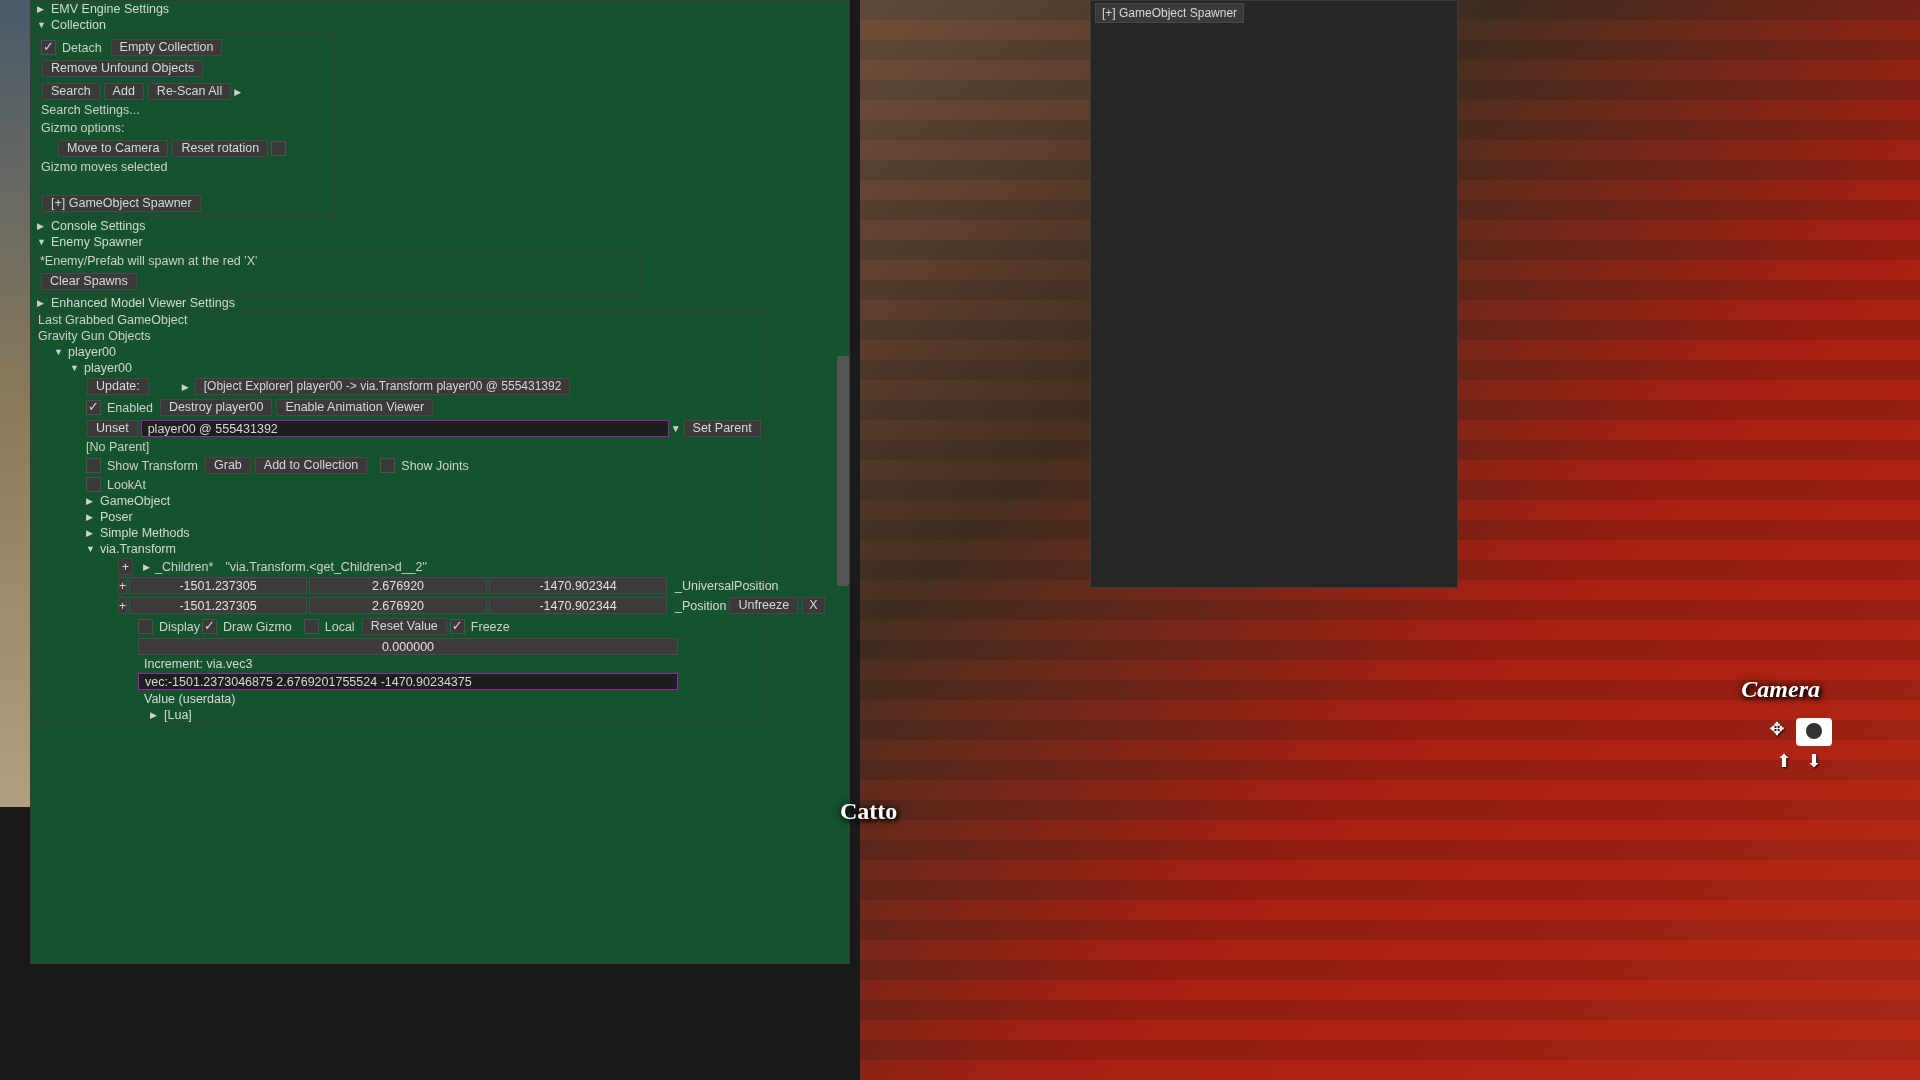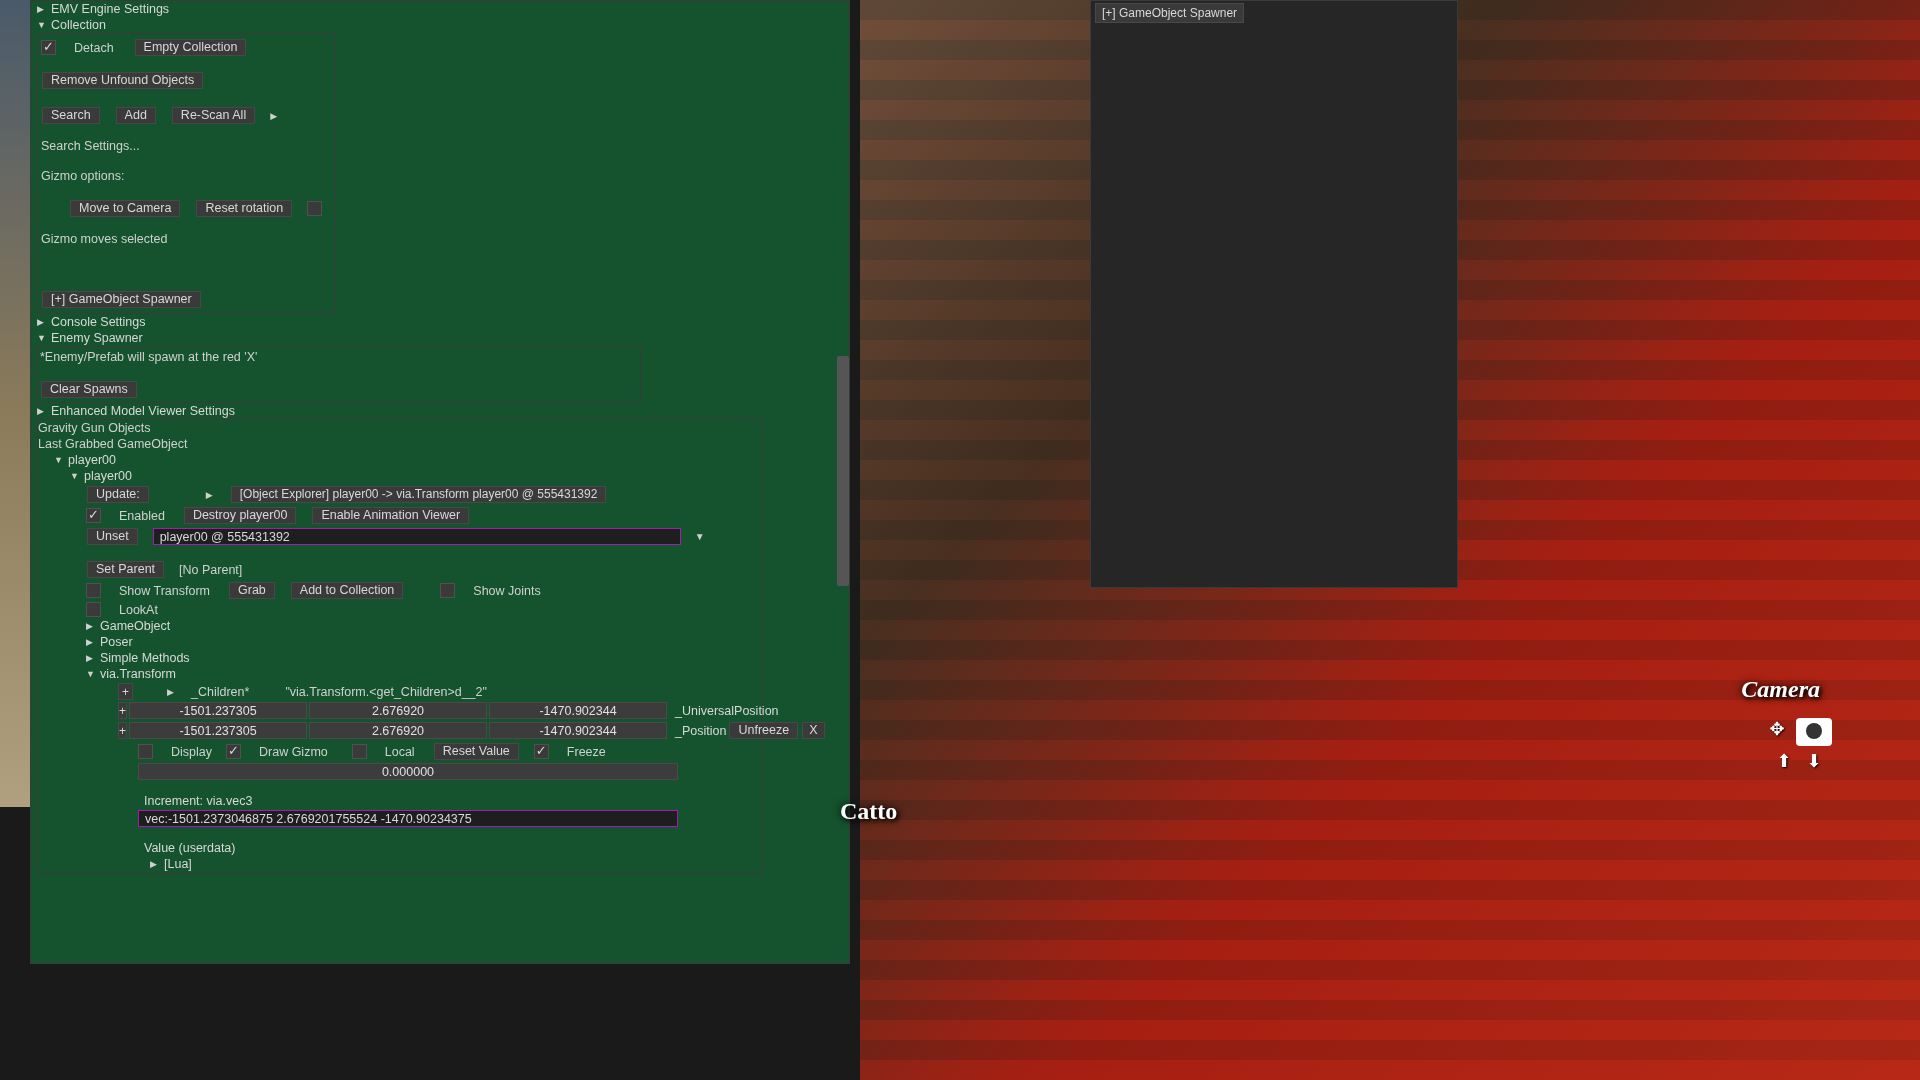--- a/index.html
+++ b/index.html
@@ -18,21 +18,21 @@
 .tri { display: inline-block; width: 10px; color: #d0d0d0; font-size: 10px; cursor: pointer; }
 .tri.right::before { content: '▶'; font-size: 9px; }
 .tri.down::before { content: '▼'; font-size: 9px; }
 .label { color: #d8d8d8; }
 
 .btn { display: inline-flex; align-items: center; background: #3a3a3a; border: 1px solid #484848; color: #d8d8d8; padding: 2px 8px; font-size: 12.5px; cursor: pointer; margin: 1px; height: 17px; line-height:13px; }
 .chk { display: inline-block; width: 15px; height: 15px; background: #3a3a3a; border: 1px solid #505050; vertical-align: middle; margin-right: 4px; cursor: pointer; position:relative; }
 .chk.on::after { content:'✓'; position:absolute; left:1px; top:-2px; color:#d8d8d8; font-size:13px; }
 .txtinput { background: #1e1e1e; border: 1px solid #a21caf; color: #d8d8d8; padding: 2px 6px; font-size: 12.5px; height: 17px; line-height:13px; }
 
-.row { display: flex; align-items: center; gap: 14px; flex-wrap: wrap; padding: 1px 0; }
+.row { display: flex; align-items: center; gap: 2px; flex-wrap: wrap; padding: 1px 0; }
 .ind { padding-left: 16px; }
 .ind2 { padding-left: 32px; }
 .ind3 { padding-left: 48px; }
 
 .plusbtn { display:inline-flex; align-items:center; justify-content:center; width:15px; height:17px; background:#3a3a3a; border:1px solid #484848; color:#d8d8d8; font-size:12px; cursor:pointer; }
 .num-field { background:#3c3c3c; border:1px solid #4a4a4a; color:#e0e0e0; width:178px; height:17px; text-align:center; font-size:12.5px; }
 .field-label { color:#d8d8d8; padding-left:6px; font-size:12.5px; }
 
 .vec-row { display:flex; align-items:center; gap:2px; padding:1px 0 1px 80px; }
 .vec-row .num-field { flex:0 0 178px; }
@@ -120,24 +120,24 @@
         </div>
     </div>
 
     <div class="tree-item">
         <span class="tri right"></span>
         <span class="label">Enhanced Model Viewer Settings</span>
       </div>
 
     <div style="border:1px solid #3a3a3a; padding:0; width:726px;">
       <div class="row">
+          <span>Last Grabbed GameObject</span>
+        </div>
+      <div class="row">
           <span>Gravity Gun Objects</span>
-        </div>
-      <div class="row">
-          <span>Last Grabbed GameObject</span>
         </div>
       <div class="tree-item ind">
           <span class="tri down"></span>
           <span class="label">player00</span>
         </div>
       <div class="tree-item ind2">
           <span class="tri down"></span>
           <span class="label">player00</span>
         </div>
 

